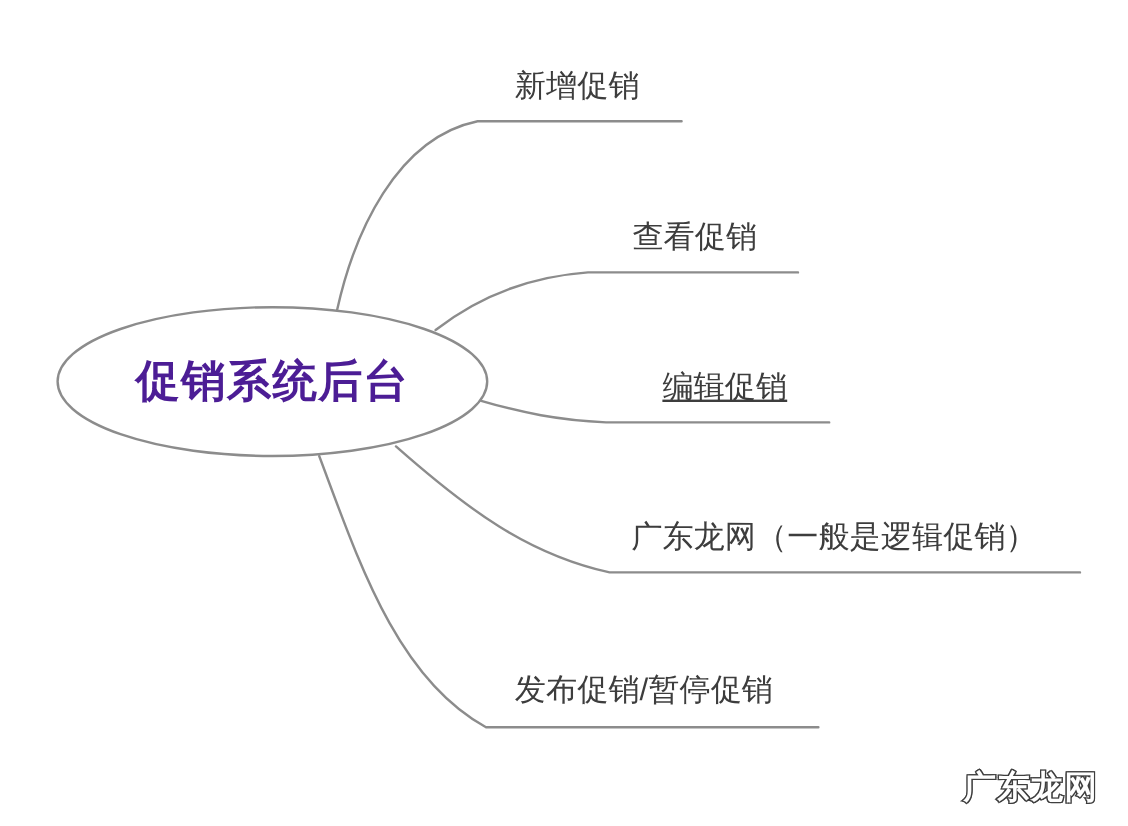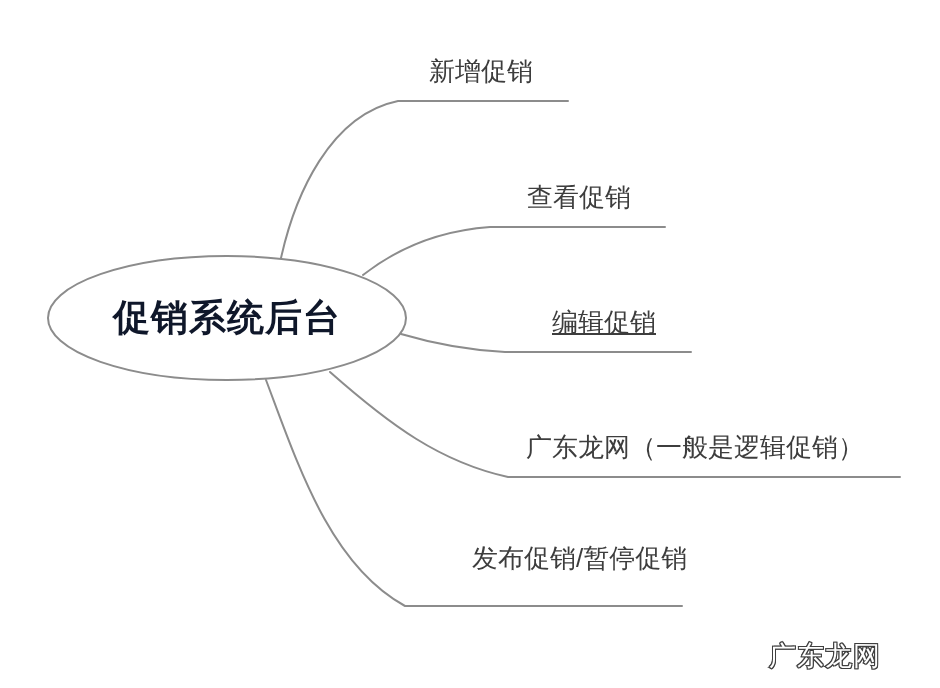--- a/index.html
+++ b/index.html
@@ -32,44 +32,44 @@
     position: absolute;
     left: 48px;
     top: 256px;
     width: 358px;
     height: 124px;
     display: flex;
     align-items: center;
     justify-content: center;
     font-size: 37px;
     font-weight: bold;
-    color: #0f172a;
+    color: #4c1d95;
     letter-spacing: 1px;
     cursor: default;
   }
   .branch-label {
     position: absolute;
     font-size: 26px;
     font-weight: 500;
     color: #3d3d3d;
     white-space: nowrap;
     line-height: 1.2;
     cursor: default;
   }
   .branch-label.b1 { left: 429px; top: 56px; }
   .branch-label.b2 { left: 527px; top: 182px; }
   .branch-label.b3 { left: 552px; top: 307px; text-decoration: underline; }
   .branch-label.b4 { left: 526px; top: 432px; }
-  .branch-label.b5 { left: 429px; top: 543px; margin-left: 43px; }
+  .branch-label.b5 { left: 429px; top: 559px; }
   .watermark {
     position: absolute;
-    left: 769px;
+    left: 803px;
     top: 638px;
     font-size: 27px;
-    font-weight: normal;
+    font-weight: bold;
     color: #ffffff;
     -webkit-text-stroke: 2px #3f3f3f;
     paint-order: stroke fill;
     text-shadow:
       -1px -1px 0 #3f3f3f,
        1px -1px 0 #3f3f3f,
       -1px  1px 0 #3f3f3f,
        1px  1px 0 #3f3f3f;
     white-space: nowrap;
     letter-spacing: 1px;

